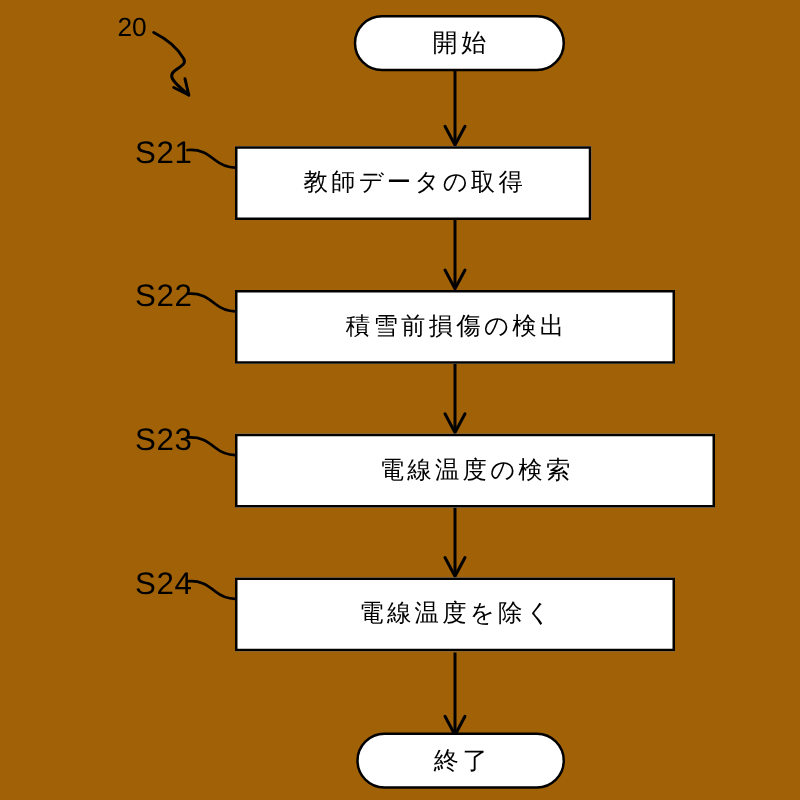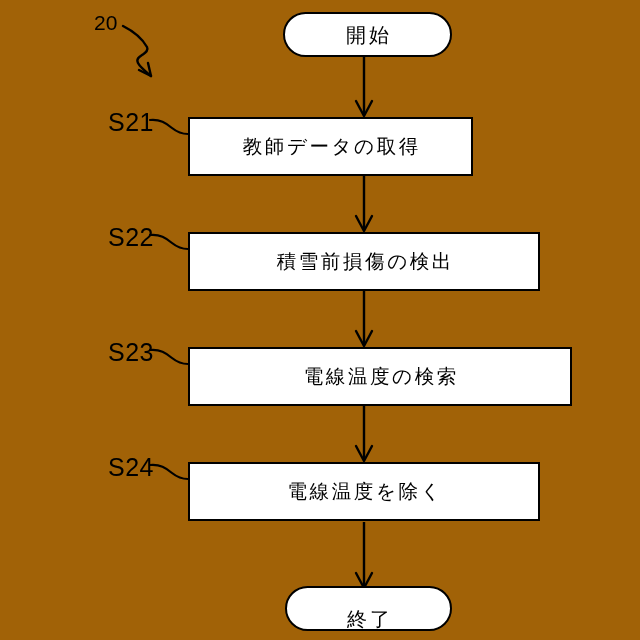--- a/index.html
+++ b/index.html
@@ -160,17 +160,17 @@
   <div class="steplabel" style="left:108px; top:340px;">S23</div>
   <div class="process" style="left:188px; top:347px; width:384px; height:59px;">
     <span class="line">電線温度の検索</span>
   </div>
 
   <div class="steplabel" style="left:108px; top:455px;">S24</div>
   <div class="process" style="left:188px; top:462px; width:352px; height:59px;">
     <span class="line">電線温度を除く</span>
   </div>
 
-  <div class="terminal" style="left:285px; top:586px; width:167px; height:45px;align-items:flex-end;">
+  <div class="terminal" style="left:285px; top:586px; width:167px; height:45px;">
     <span class="label">終了</span>
   </div>
 
 </div>
 
 </body></html>

